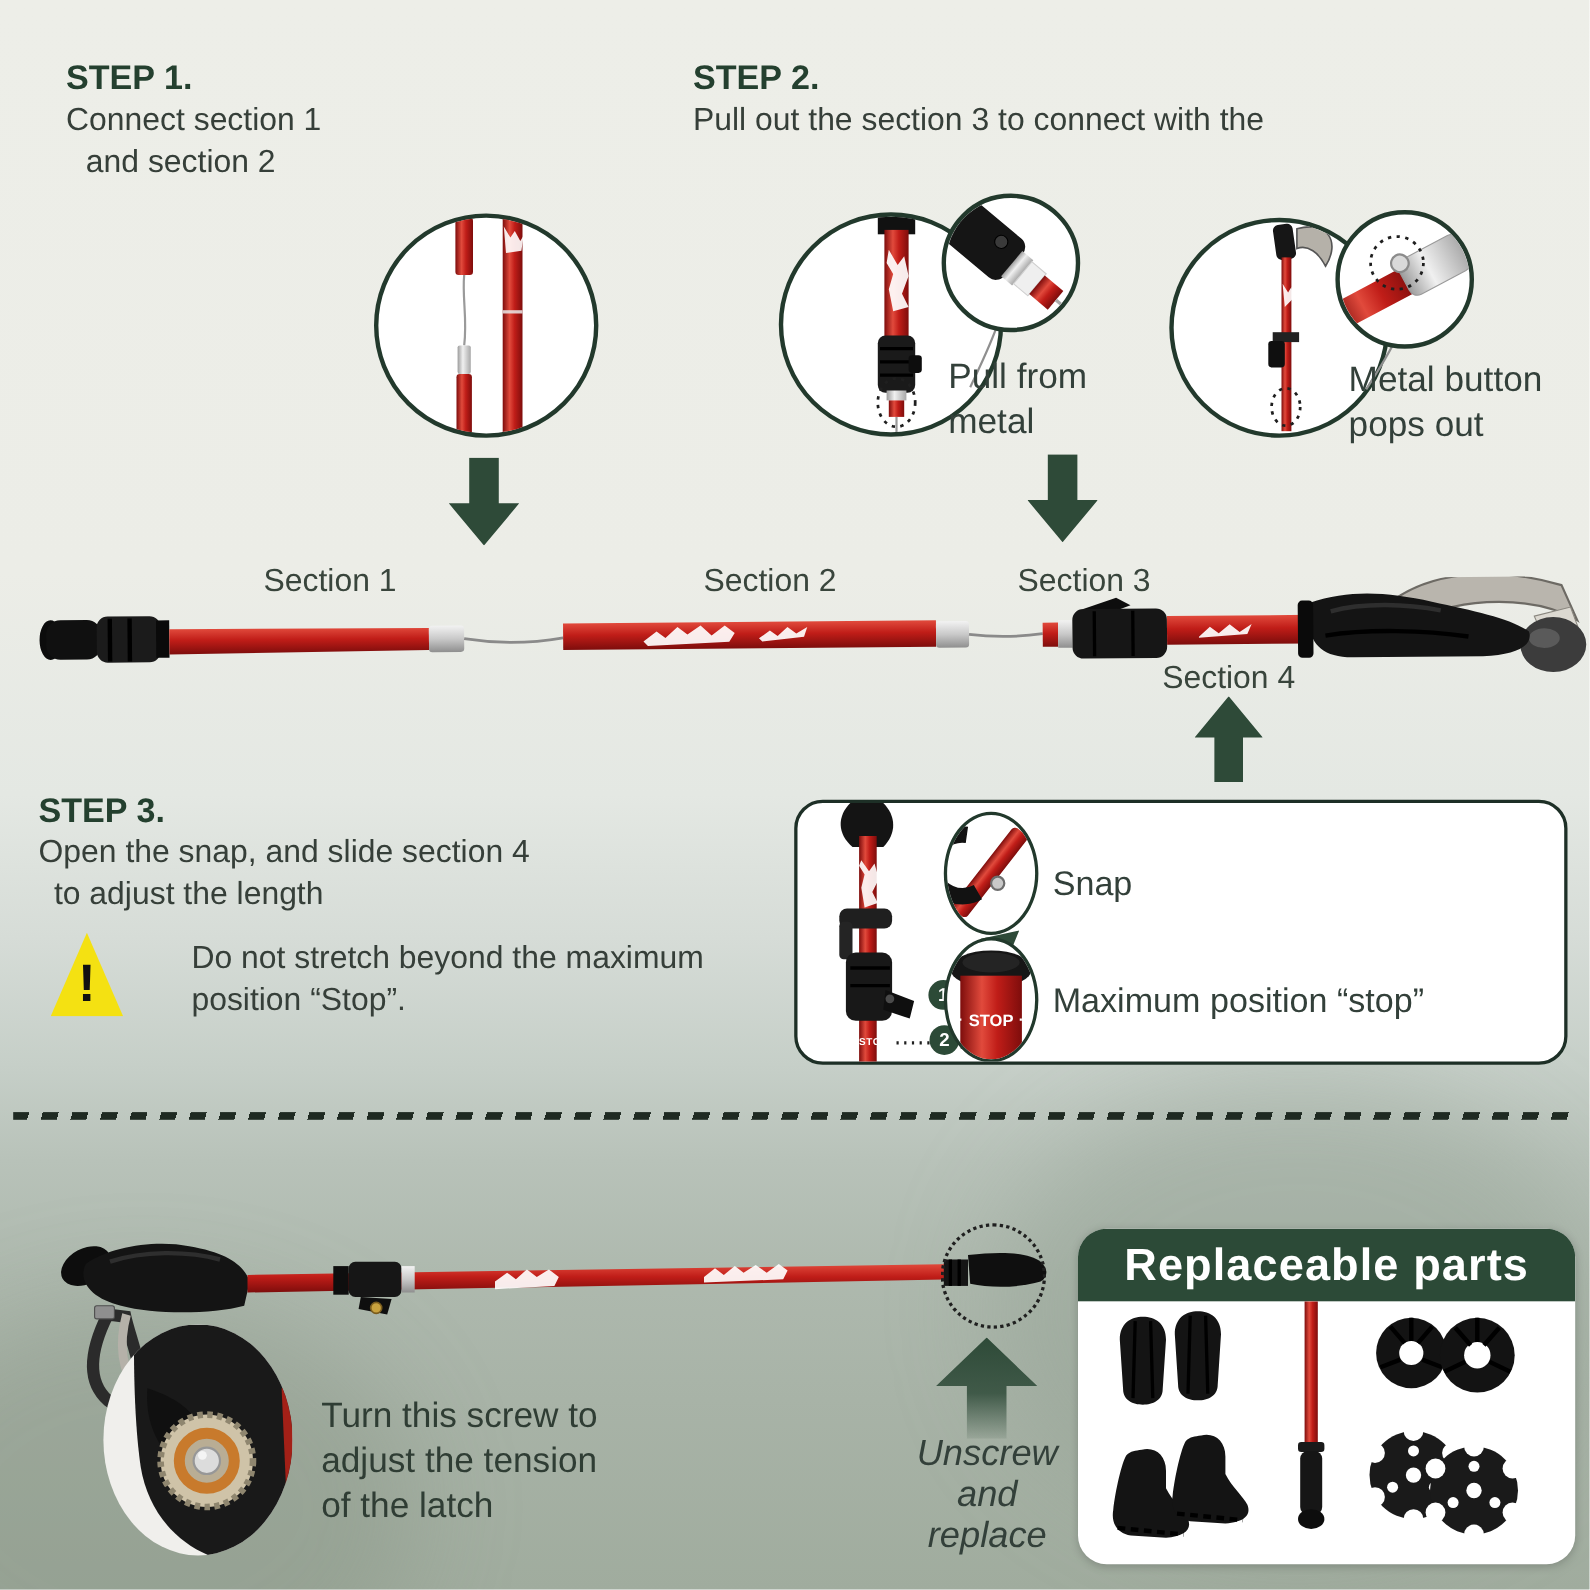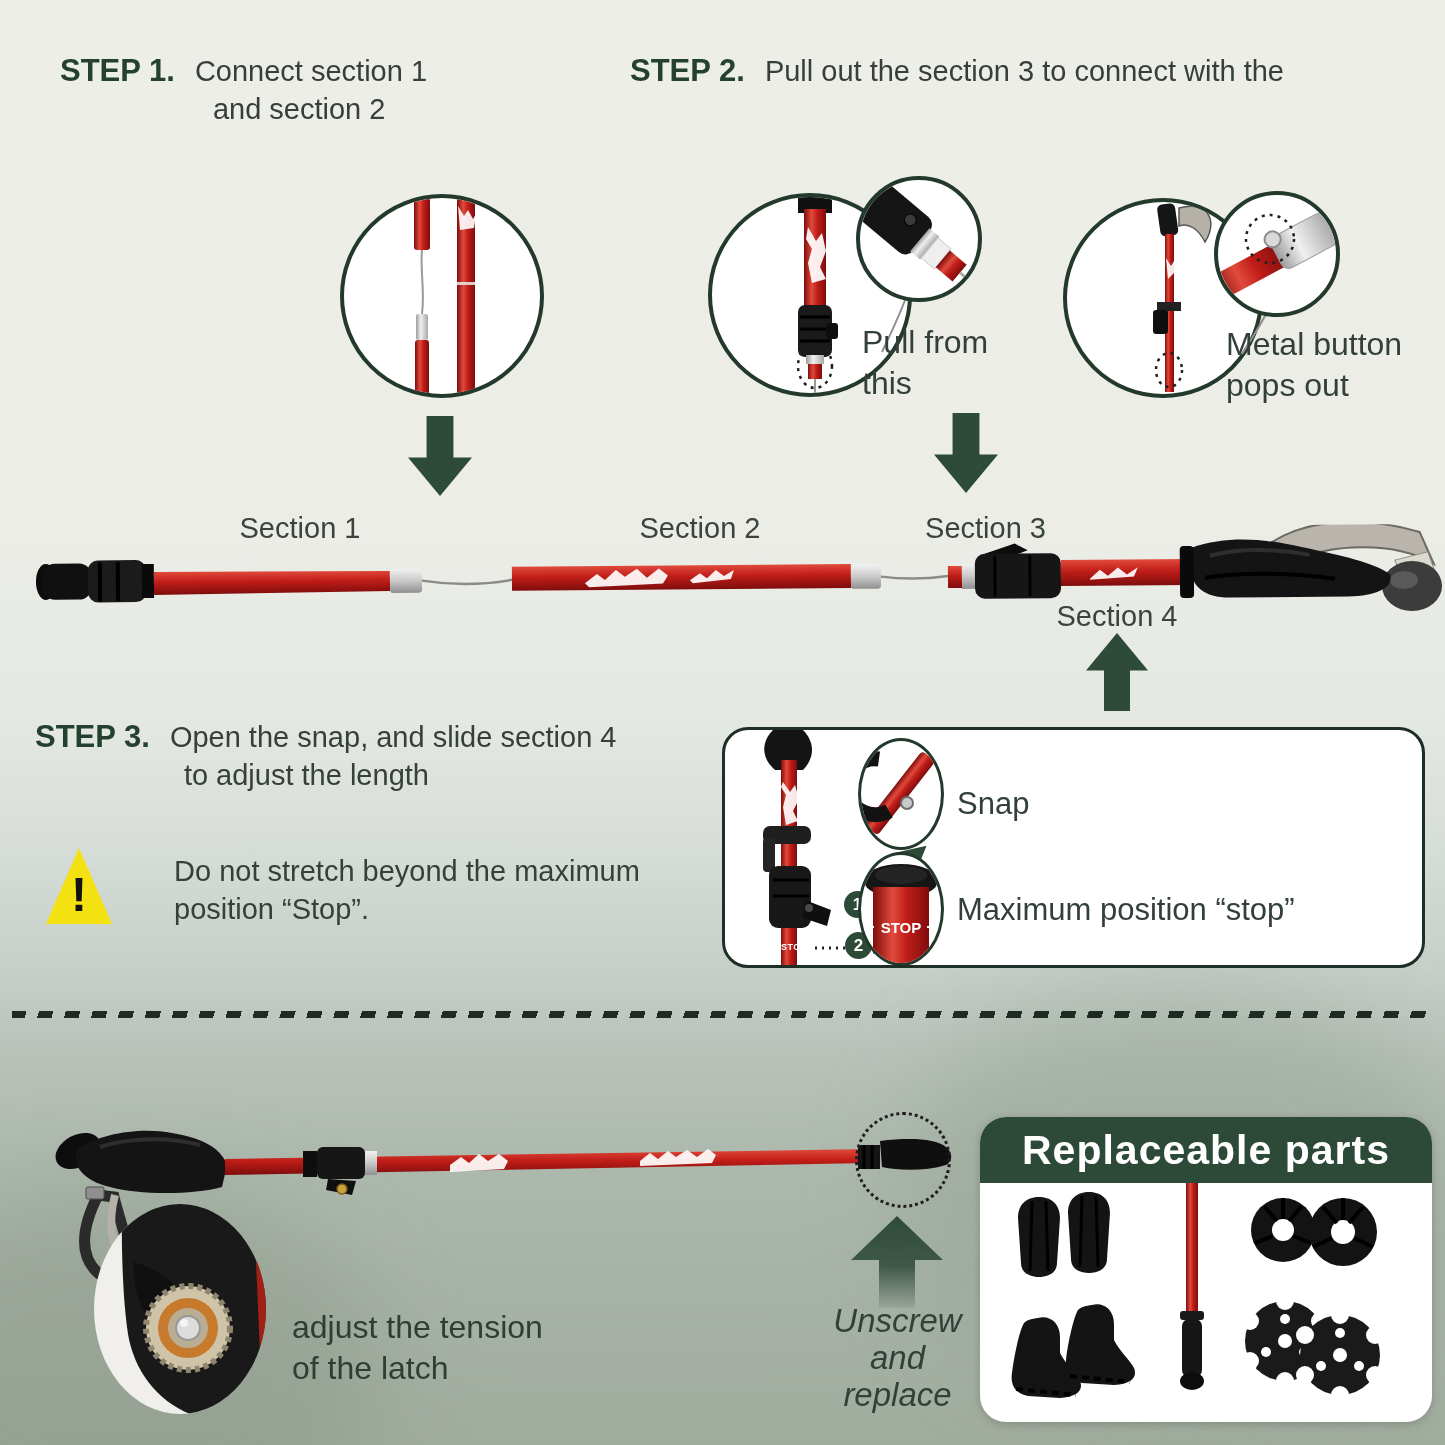--- a/index.html
+++ b/index.html
@@ -2,21 +2,21 @@
 <html><head>
 <meta charset="utf-8">
 <style>
   html,body{margin:0;padding:0;}
   body{width:1445px;height:1445px;position:relative;overflow:hidden;
        font-family:"Liberation Sans",sans-serif;
        background:linear-gradient(180deg,#edeee8 0%,#ecede7 36%,#e4e8e3 50%,#d6dcd7 59%,
                   #c6cfc8 67%,#b8c2b9 73%,#aeb9ae 80%,#a8b3a7 88%,#a0ac9e 100%);}
   .abs{position:absolute;}
   .blob{position:absolute;border-radius:50%;filter:blur(45px);pointer-events:none;}
-  .step{display:flex;gap:20px;align-items:flex-start;}
+  .step{display:flex;gap:0;align-items:flex-start;flex-direction:column;}
   .step-label{font-weight:bold;color:#24402f;font-size:31px;line-height:38px;white-space:nowrap;}
   .step-line{font-size:29px;color:#363f39;line-height:38px;white-space:nowrap;}
   .section-label{font-size:29px;color:#39453c;white-space:nowrap;}
   .callout-text{font-size:32px;color:#33403a;line-height:41px;white-space:nowrap;}
   .circle{border:4px solid #22392c;border-radius:50%;background:#fff;overflow:hidden;box-sizing:border-box;}
   .dotted-ring{border:3px dotted #1f1f1f;border-radius:50%;box-sizing:border-box;}
   .arrow-down{background:#2e4a38;clip-path:polygon(29% 0,71% 0,71% 52%,100% 52%,50% 100%,0 52%,29% 52%);}
   .arrow-right{background:#2e4a38;clip-path:polygon(0 30%,55% 30%,55% 0,100% 50%,55% 100%,55% 70%,0 70%);}
   .badge{width:27px;height:27px;border-radius:50%;background:#2c4a37;color:#fff;font-size:17px;
          font-weight:bold;display:flex;align-items:center;justify-content:center;}
@@ -108,21 +108,21 @@
       <rect x="90" y="48" width="22" height="22" fill="url(#redV)"></rect>
       <rect x="112" y="57" width="30" height="3" fill="#aaa"></rect>
     </g>
   </svg>
 </div>
 <svg class="abs" style="left:860px;top:290px;z-index:3;" width="80" height="70">
   <path d="M48,2 C40,25 30,45 22,62" stroke="#8f8f8f" stroke-width="2" fill="none"></path>
 </svg>
 <div class="abs callout-text" style="left:862px;top:322px;z-index:5;">
   <span>Pull from</span><br>
-  <span>this</span>
+  <span>metal</span>
 </div>
 
 <div class="abs arrow-down" style="left:934px;top:413px;width:64px;height:80px;"></div>
 
 <div class="abs circle" style="left:1063px;top:198px;width:200px;height:200px;">
   <svg width="192" height="192" viewBox="0 0 192 192">
     <g transform="rotate(-8 100 20)">
       <rect x="92" y="2" width="18" height="32" rx="5" fill="#161616"></rect>
     </g>
     <path d="M112,6 C140,-2 152,18 138,40 C132,28 122,20 112,24 Z" fill="#b5b1a9" stroke="#555" stroke-width="1.5"></path>
@@ -313,21 +313,21 @@
     <path d="M162,58 L172,56 L172,150 L166,148 Z" fill="#a32017"></path>
     <path d="M40,58 C72,68 86,84 90,100 L62,122 C46,106 38,84 40,58 Z" fill="#101010"></path>
     <circle cx="94" cy="124" r="42" fill="#cfc3a8" stroke="#8f866f" stroke-width="6" stroke-dasharray="5 4"></circle>
     <circle cx="94" cy="124" r="25" fill="#b9ad94" stroke="#c87a2c" stroke-width="10"></circle>
     <circle cx="94" cy="124" r="12" fill="#dcdcdc" stroke="#979797" stroke-width="2"></circle>
     <circle cx="90" cy="119" r="4" fill="#f4f4f4"></circle>
   </svg>
 </div>
 
 <div class="abs screw-text" style="left:292px;top:1266px;">
-  <br>
+  <span>Turn this screw to</span><br>
   <span>adjust the tension</span><br>
   <span>of the latch</span>
 </div>
 
 <div class="abs parts-box" style="left:980px;top:1117px;width:452px;height:305px;">
   <div class="parts-header">
     <span class="parts-title">Replaceable parts</span>
   </div>
   <svg width="452" height="239" viewBox="0 0 452 239">
     <g>

